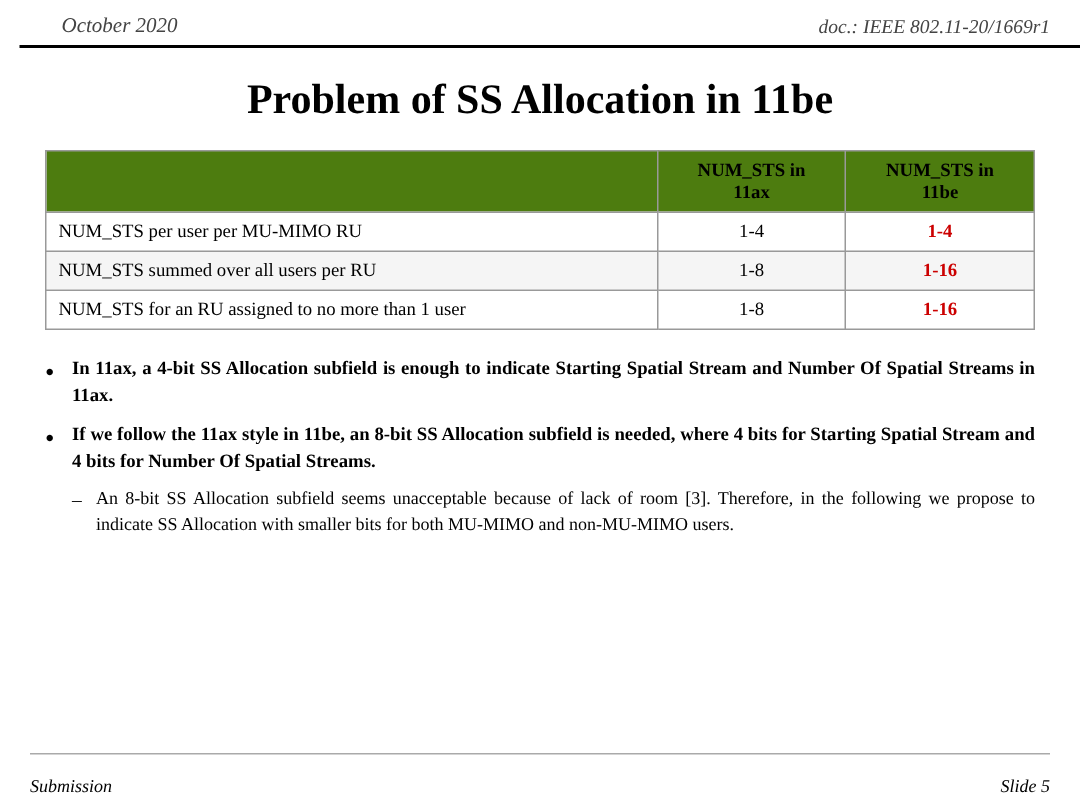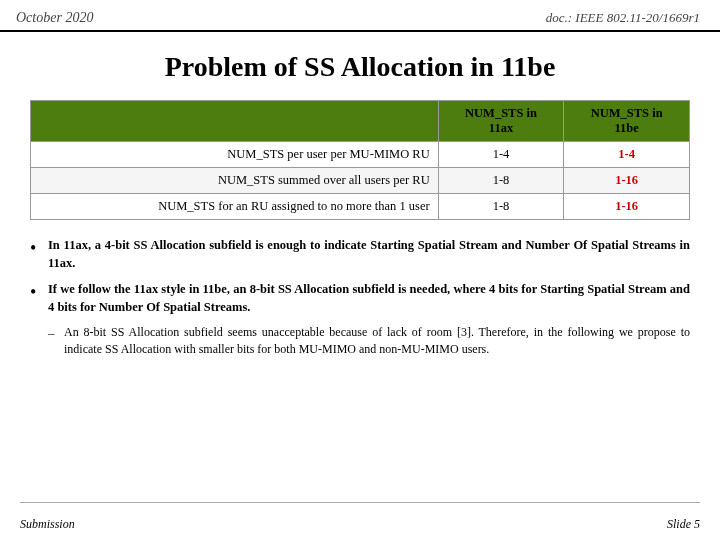--- a/index.html
+++ b/index.html
@@ -11,22 +11,23 @@
       font-size: 13px;
       color: #000;
       overflow: hidden;
       position: relative;
     }
 
     .header {
       display: flex;
       justify-content: space-between;
       align-items: flex-start;
-      padding: 10px 20px 4px 16px;
+      padding: 10px 20px 4px 28px;
       border-bottom: 2px solid #000;
+      margin-left: 13px;
     }
 
     .header-date {
       font-size: 14px;
       font-style: italic;
       color: #444;
     }
 
     .header-doc {
       font-size: 13px;
@@ -64,21 +65,21 @@
       background: #4d7c0f;
       font-weight: bold;
       text-align: center;
     }
 
     .alloc-table thead th:first-child {
       text-align: left;
     }
 
     .alloc-table td:first-child {
-      text-align: right;
+      text-align: left;
     }
 
     .alloc-table td:not(:first-child) {
       text-align: center;
     }
 
     .alloc-table tbody tr:nth-child(even) {
       background: #f5f5f5;
     }
 

